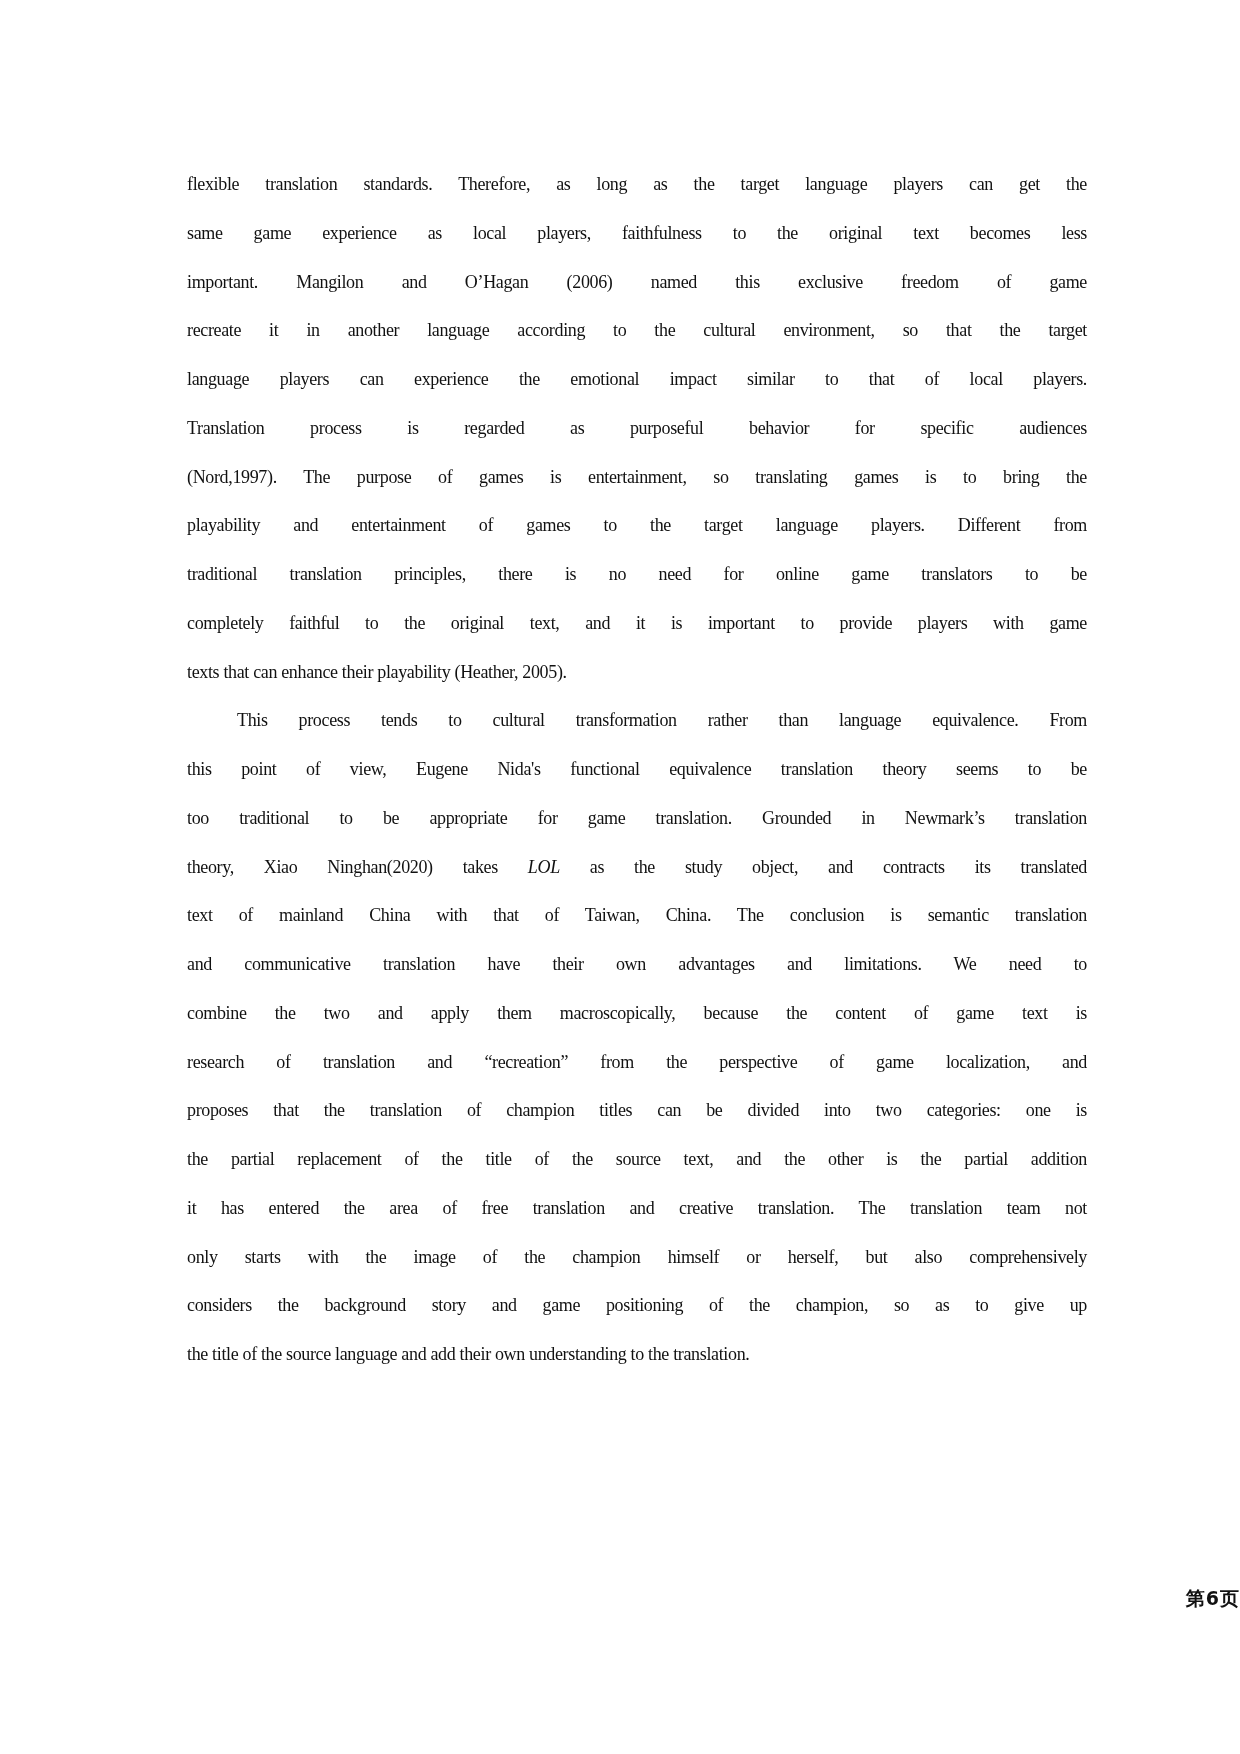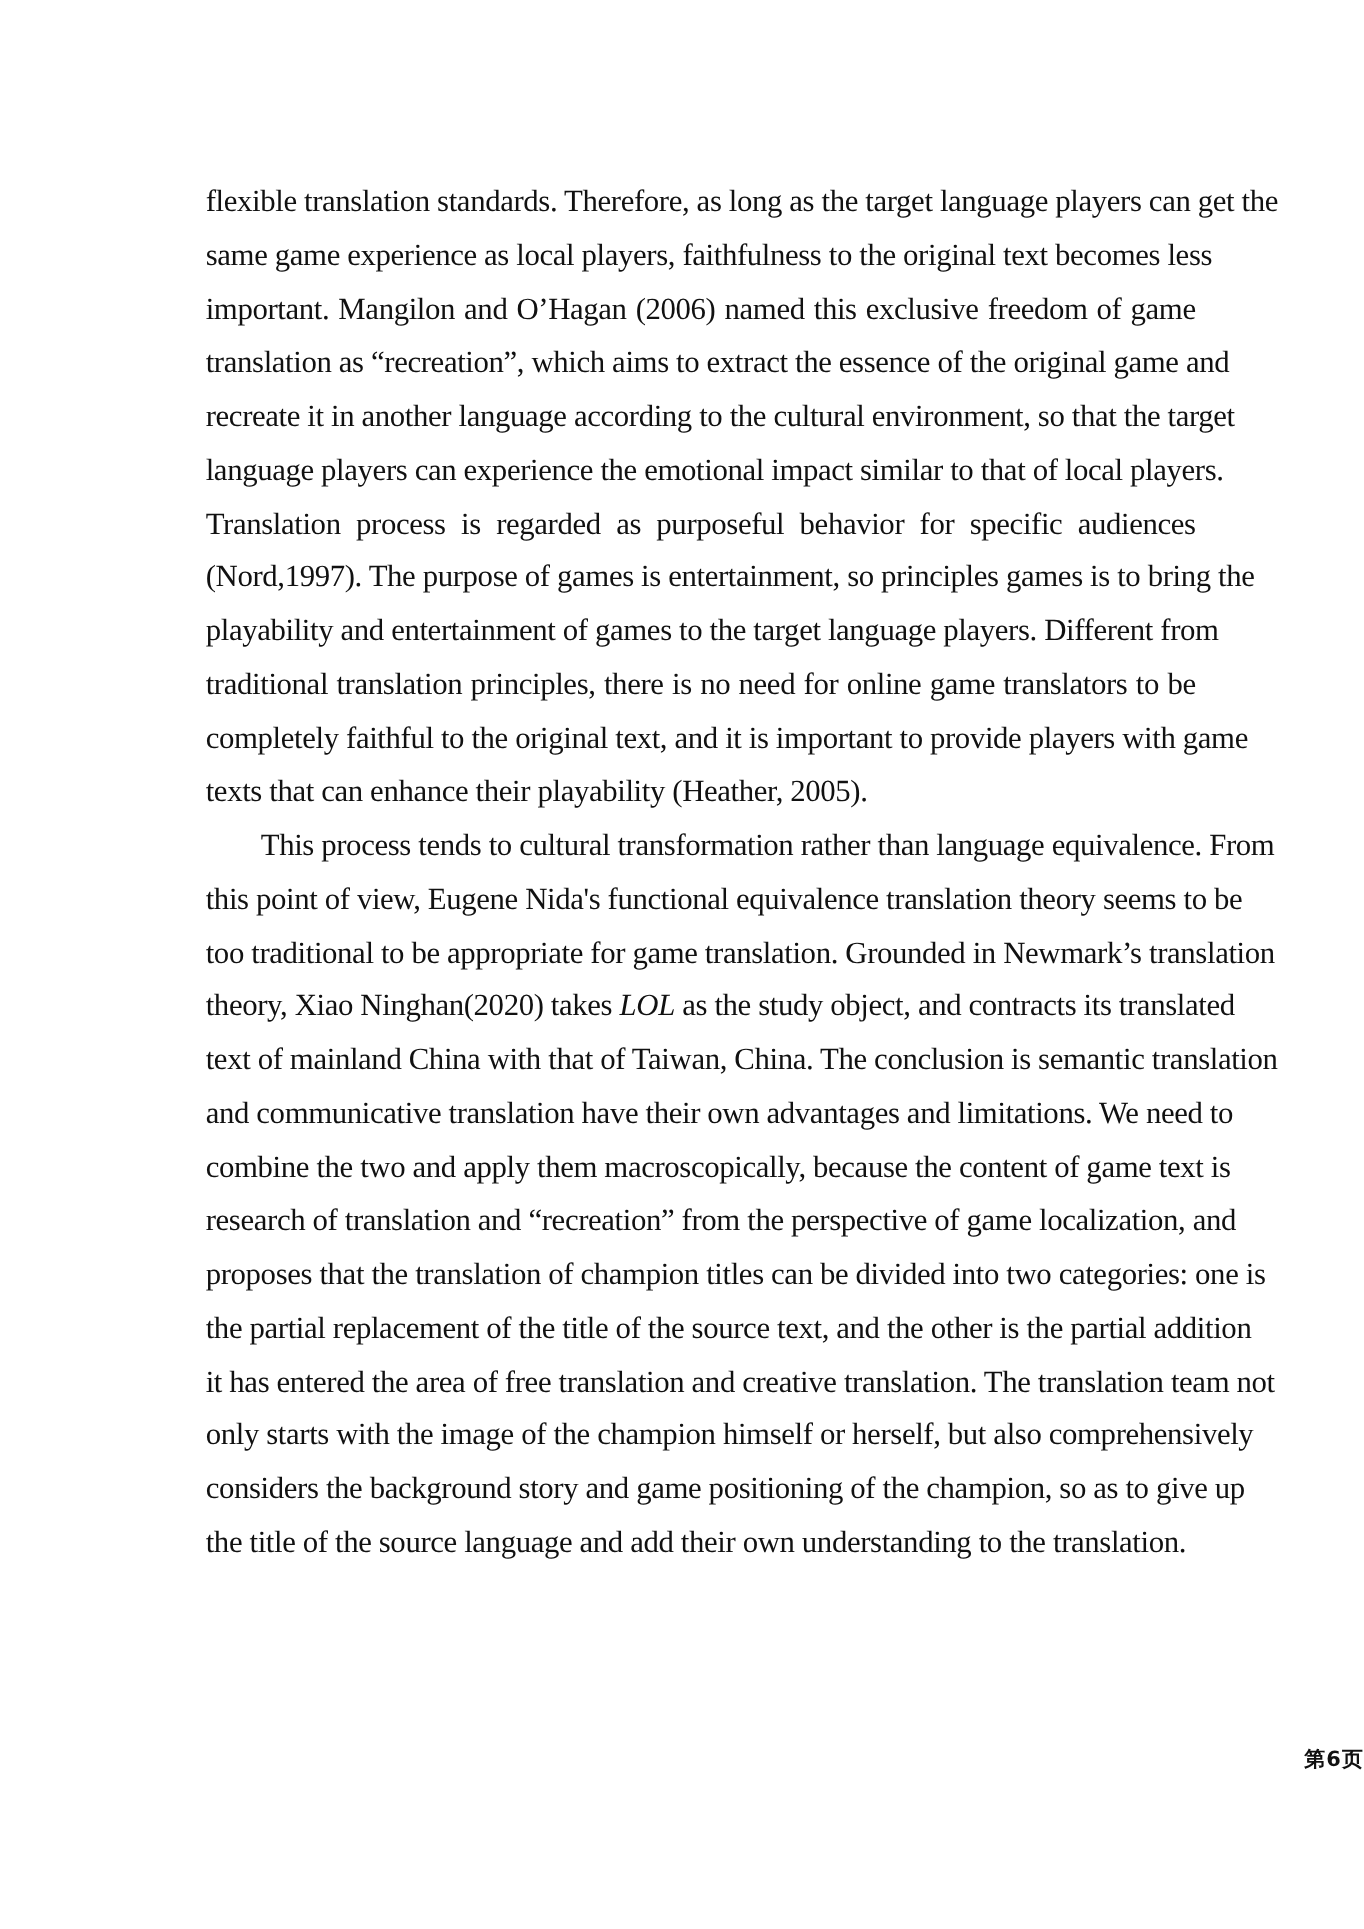--- a/index.html
+++ b/index.html
@@ -19,21 +19,21 @@
       width: 1240px;
       height: 1754px;
       background: #ffffff;
     }
     .body-text {
       position: absolute;
       left: 187px;
       top: 160px;
       width: 900px;
       font-family: "Liberation Serif", "DejaVu Serif", serif;
-      font-size: 28px;
+      font-size: 18px;
       line-height: 48.75px;
       color: #111111;
     }
     .para {
       margin: 0;
       text-align: justify;
       letter-spacing: -0.35px;
     }
     .line {
       display: block;
@@ -66,25 +66,24 @@
   </style>
 </head>
 <body>
 
 <div class="page">
   <div class="body-text">
     <div class="para">
       <span class="line"><span>flexible translation standards. Therefore, as long as the target language players can get the</span></span>
       <span class="line"><span>same game experience as local players, faithfulness to the original text becomes less</span></span>
       <span class="line"><span>important. Mangilon and O’Hagan (2006) named this exclusive freedom of game</span></span>
-      <span class="line"><span>translation as “recreation”, which aims to extract the essence of the original game and</span></span>
       <span class="line"><span>recreate it in another language according to the cultural environment, so that the target</span></span>
       <span class="line"><span>language players can experience the emotional impact similar to that of local players.</span></span>
       <span class="line"><span>Translation process is regarded as purposeful behavior for specific audiences</span></span>
-      <span class="line"><span>(Nord,1997). The purpose of games is entertainment, so principles games is to bring the</span></span>
+      <span class="line"><span>(Nord,1997). The purpose of games is entertainment, so translating games is to bring the</span></span>
       <span class="line"><span>playability and entertainment of games to the target language players. Different from</span></span>
       <span class="line"><span>traditional translation principles, there is no need for online game translators to be</span></span>
       <span class="line"><span>completely faithful to the original text, and it is important to provide players with game</span></span>
       <span class="line last"><span>texts that can enhance their playability (Heather, 2005).</span></span>
     </div>
     <div class="para">
       <span class="line indent-line"><span>This process tends to cultural transformation rather than language equivalence. From</span></span>
       <span class="line"><span>this point of view, Eugene Nida's functional equivalence translation theory seems to be</span></span>
       <span class="line"><span>too traditional to be appropriate for game translation. Grounded in Newmark’s translation</span></span>
       <span class="line"><span>theory, Xiao Ninghan(2020) takes </span><em class="work-title">LOL</em><span> as the study object, and contracts its translated</span></span>

